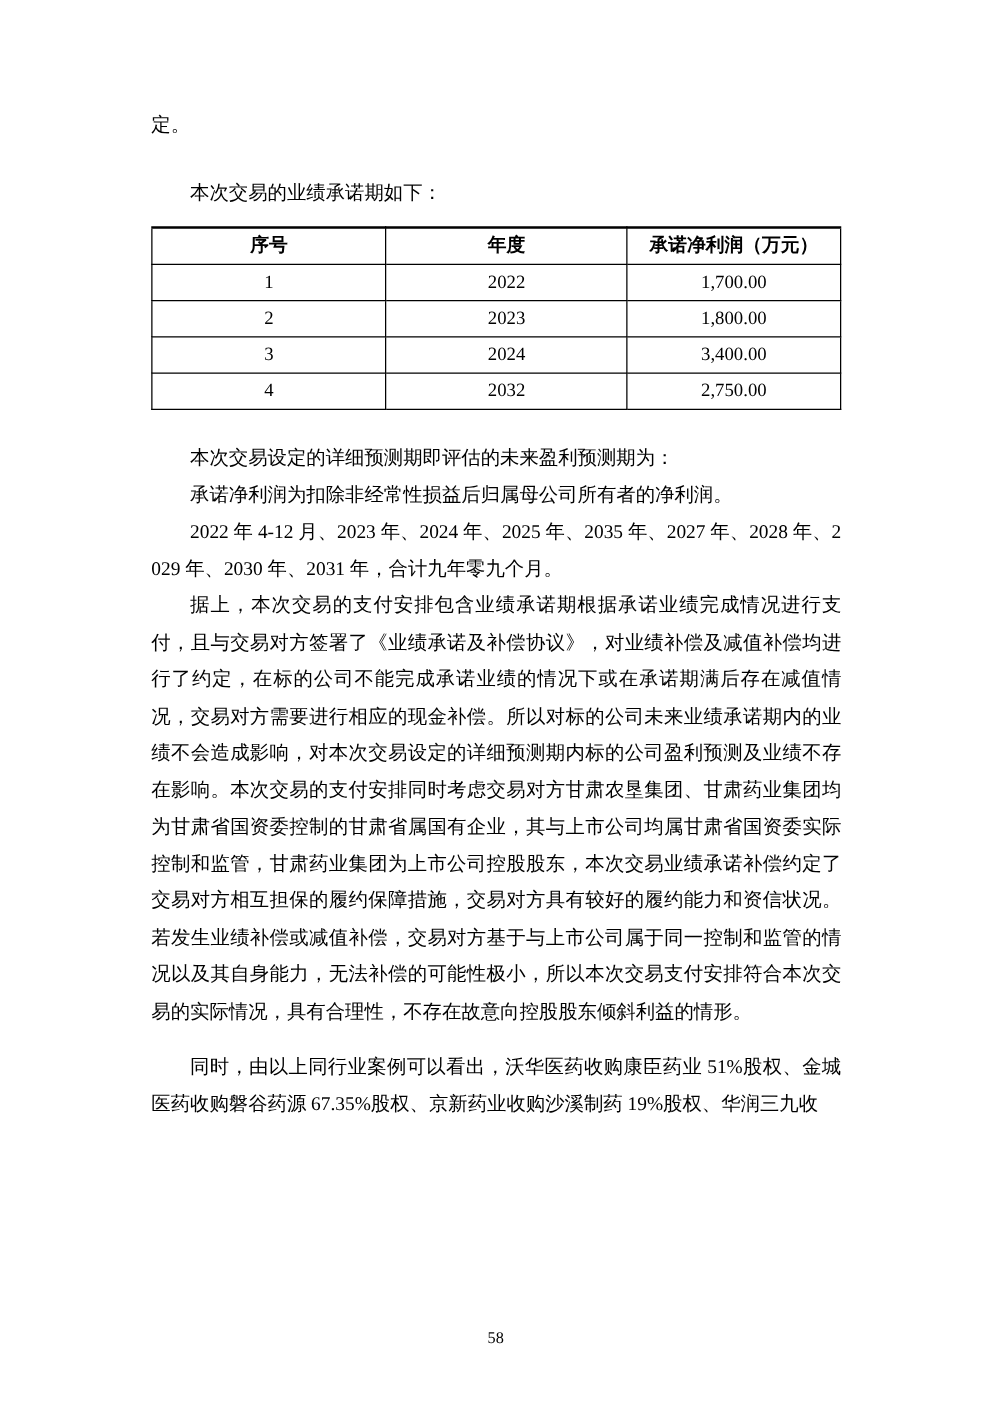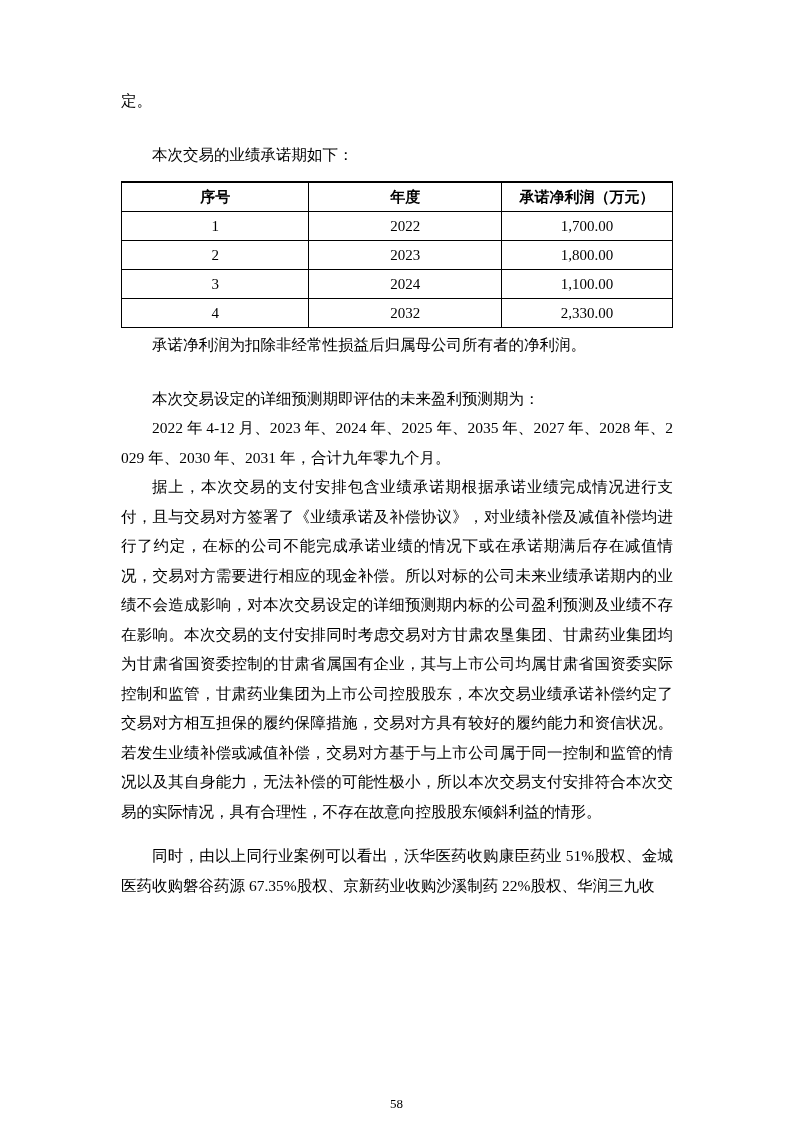--- a/index.html
+++ b/index.html
@@ -59,21 +59,21 @@
     height: 20px;
   }
   table.commit-table th {
     font-weight: bold;
   }
   col.c1 { width: 34%; }
   col.c2 { width: 35%; }
   col.c3 { width: 31%; }
   .page-footer {
     position: absolute;
-    top: 1096px;
+    top: 1062px;
     left: 0;
     width: 793px;
     text-align: center;
     font-size: 13px;
     line-height: 16px;
   }
 </style>
 </head>
 <body>
 
@@ -105,36 +105,36 @@
           <td>1,700.00</td>
         </tr>
         <tr>
           <td>2</td>
           <td>2023</td>
           <td>1,800.00</td>
         </tr>
         <tr>
           <td>3</td>
           <td>2024</td>
-          <td>1,100.00</td>
+          <td>3,400.00</td>
         </tr>
         <tr>
           <td>4</td>
           <td>2032</td>
-          <td>2,330.00</td>
+          <td>2,750.00</td>
         </tr>
       </tbody>
     </table>
 
+    <p class="indent standalone">本次交易设定的详细预测期即评估的未来盈利预测期为：</p>
+
     <p class="indent">承诺净利润为扣除非经常性损益后归属母公司所有者的净利润。</p>
-
-    <p class="indent standalone">本次交易设定的详细预测期即评估的未来盈利预测期为：</p>
 
     <p class="indent">2022 年 4-12 月、2023 年、2024 年、2025 年、2035 年、2027 年、2028 年、2029 年、2030 年、2031 年，合计九年零九个月。</p>
 
     <p class="indent">据上，本次交易的支付安排包含业绩承诺期根据承诺业绩完成情况进行支付，且与交易对方签署了《业绩承诺及补偿协议》，对业绩补偿及减值补偿均进行了约定，在标的公司不能完成承诺业绩的情况下或在承诺期满后存在减值情况，交易对方需要进行相应的现金补偿。所以对标的公司未来业绩承诺期内的业绩不会造成影响，对本次交易设定的详细预测期内标的公司盈利预测及业绩不存在影响。本次交易的支付安排同时考虑交易对方甘肃农垦集团、甘肃药业集团均为甘肃省国资委控制的甘肃省属国有企业，其与上市公司均属甘肃省国资委实际控制和监管，甘肃药业集团为上市公司控股股东，本次交易业绩承诺补偿约定了交易对方相互担保的履约保障措施，交易对方具有较好的履约能力和资信状况。若发生业绩补偿或减值补偿，交易对方基于与上市公司属于同一控制和监管的情况以及其自身能力，无法补偿的可能性极小，所以本次交易支付安排符合本次交易的实际情况，具有合理性，不存在故意向控股股东倾斜利益的情形。</p>
 
-    <p class="indent gap-top">同时，由以上同行业案例可以看出，沃华医药收购康臣药业 51%股权、金城医药收购磐谷药源 67.35%股权、京新药业收购沙溪制药 22%股权、华润三九收</p>
+    <p class="indent gap-top">同时，由以上同行业案例可以看出，沃华医药收购康臣药业 51%股权、金城医药收购磐谷药源 67.35%股权、京新药业收购沙溪制药 19%股权、华润三九收</p>
 
   </div>
 </div>
 
 <div class="page-footer">58</div>
 
 </body></html>

